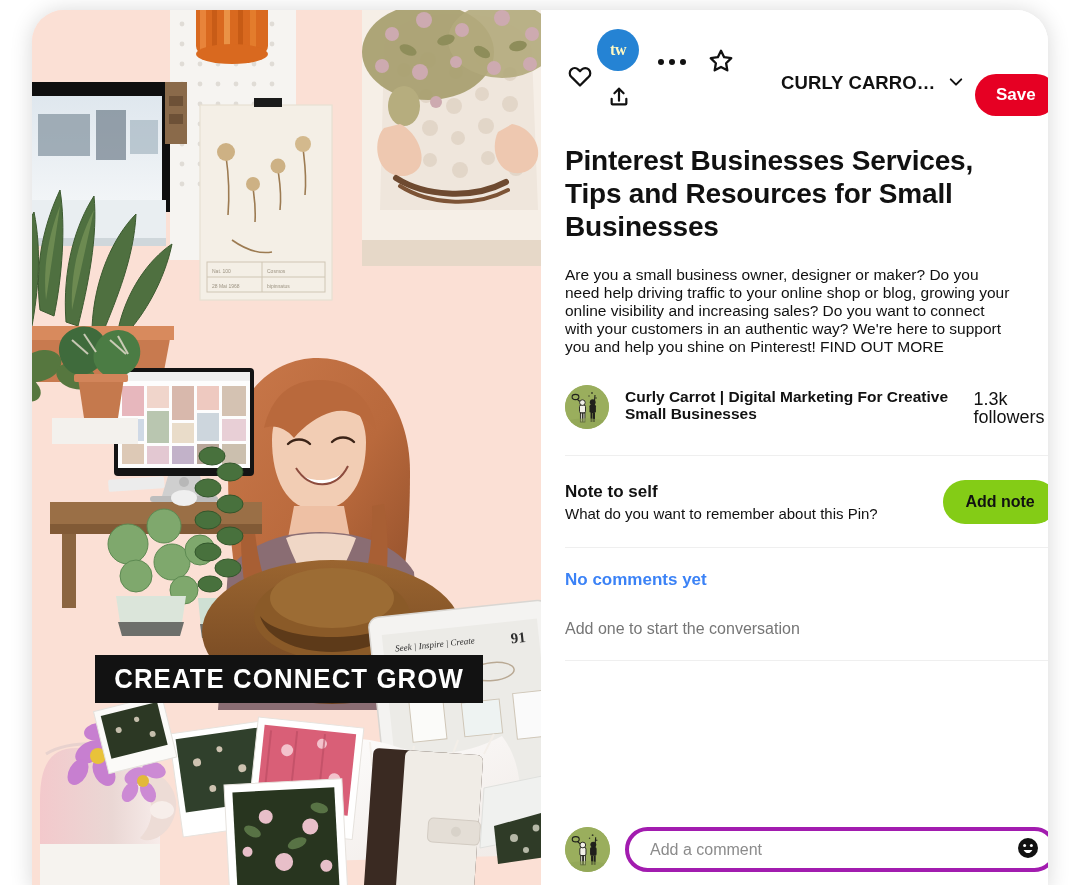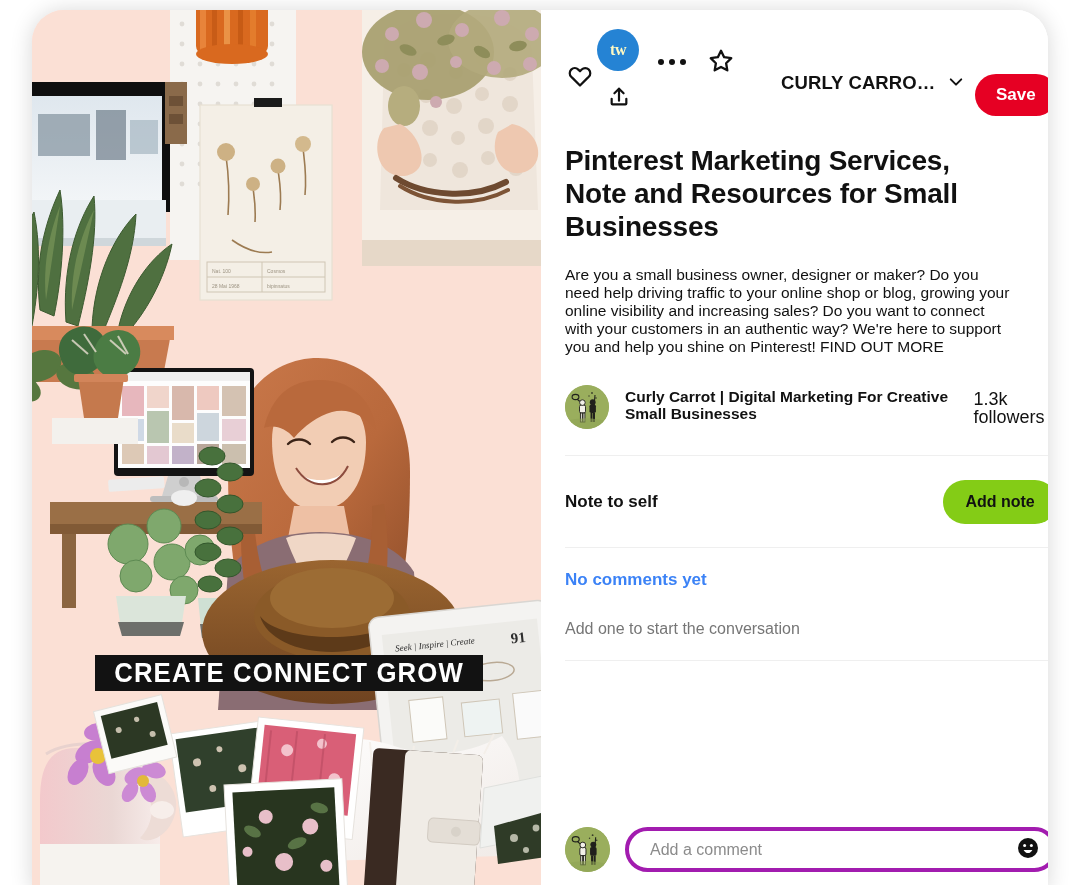--- a/index.html
+++ b/index.html
@@ -29,21 +29,21 @@
     background:#fbe0d5;
     overflow:hidden;
     flex:0 0 509px;
   }
   .collage { position:absolute; inset:0; }
   .collage svg { display:block; width:100%; height:100%; }
 
   .overlay-bar {
     position:absolute;
     left:63px; top:645px;
-    width:388px; height:36px;
+    width:388px; height:48px;
     background:#121212;
     display:flex; align-items:center; justify-content:center;
   }
   .overlay-bar span {
     color:#fff;
     font-size:28px;
     font-weight:700;
     letter-spacing:1.2px;
     font-family:"Liberation Sans Narrow","Liberation Sans",sans-serif;
     transform:scaleX(0.92);
@@ -723,21 +723,21 @@
             <span>
               <svg width="18" height="18" viewBox="0 0 24 24" fill="none" stroke="#111" stroke-width="2.6" stroke-linecap="round" stroke-linejoin="round">
                 <path d="M5 8.5l7 7 7-7"></path>
               </svg>
             </span>
           </button>
           <button class="save-btn">Save</button>
         </div>
       </div>
 
-      <h1 class="pin-title">Pinterest Marketing Services, Note and Resources for Small Businesses</h1>
+      <h1 class="pin-title">Pinterest Businesses Services, Tips and Resources for Small Businesses</h1>
 
       <p class="pin-desc">Are you a small business owner, designer or maker? Do you need help driving traffic to your online shop or blog, growing your online visibility and increasing sales? Do you want to connect with your customers in an authentic way? We're here to support you and help you shine on Pinterest! FIND OUT MORE</p>
 
       <div class="creator">
         <div class="avatar">
           <svg viewBox="0 0 44 44" aria-hidden="true">
             <circle cx="22" cy="22" r="22" fill="#9aae5d"></circle>
             <g stroke="#20201c" stroke-width="1.1" fill="none">
               <path d="M12 14 L20 21"></path>
               <ellipse cx="10.5" cy="12" rx="3.4" ry="2.6"></ellipse>
@@ -767,20 +767,21 @@
           <span class="creator-name">Curly Carrot | Digital Marketing For Creative Small Businesses</span>
           <span class="creator-followers">1.3k followers</span>
         </div>
       </div>
 
       <div class="divider div-note"></div>
 
       <div class="note-row">
         <div>
           <div class="note-title">Note to self</div>
+          <div class="note-sub">What do you want to remember about this Pin?</div>
         </div>
         <button class="add-note-btn">Add note</button>
       </div>
 
       <div class="divider"></div>
 
       <div class="comments-empty">
         <div class="comments-title">No comments yet</div>
         <div class="comments-sub">Add one to start the conversation</div>
       </div>

